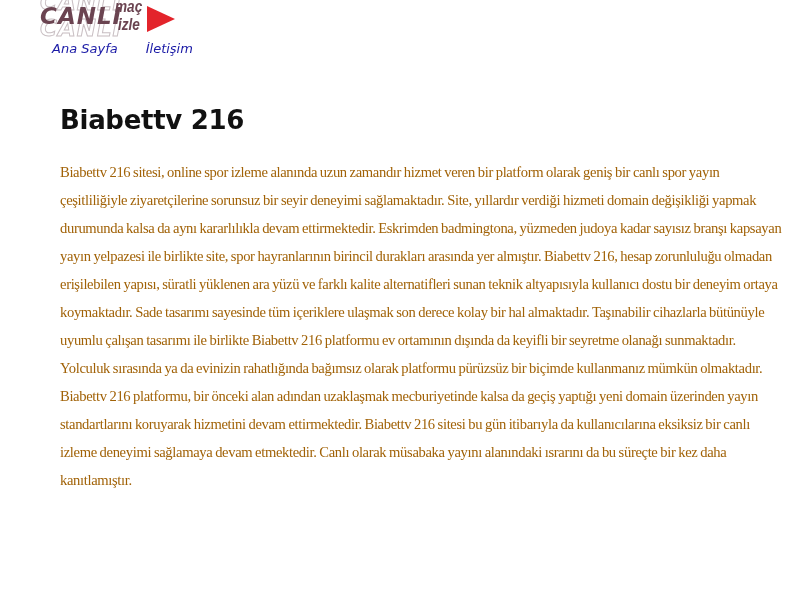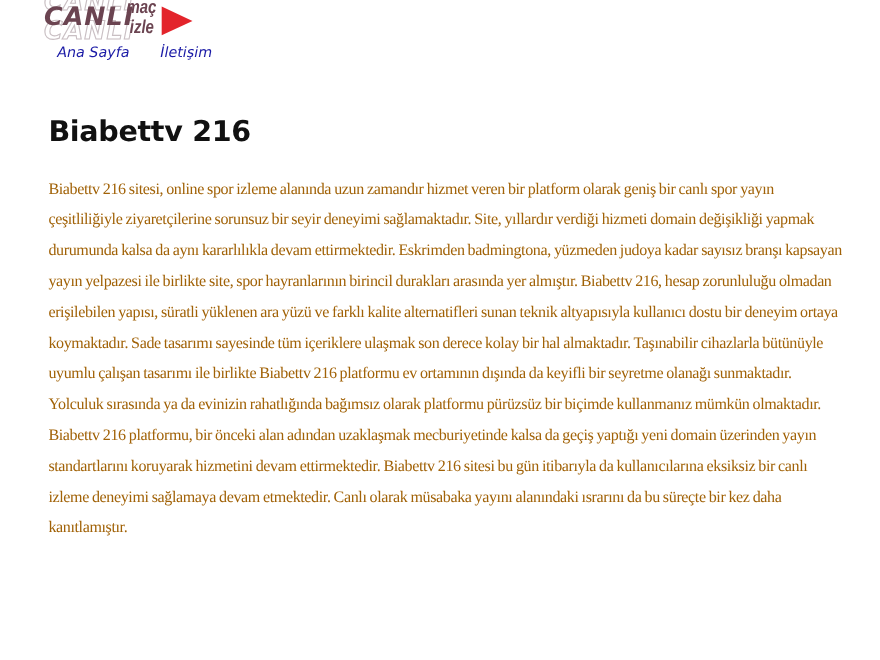--- a/index.html
+++ b/index.html
@@ -91,21 +91,21 @@
       display: flex;
       gap: 28px;
       font-family: "DejaVu Sans", sans-serif;
       font-size: 13px;
     }
     .nav a {
       color: #1a1aa6;
       text-decoration: none;
     }
     .main {
-      padding: 0 44px;
+      padding: 0 60px;
     }
     h1 {
       margin: 38px 0 0 0;
       font-family: "DejaVu Sans", sans-serif;
       font-weight: bold;
       font-size: 26px;
       color: #111111;
       line-height: 36px;
       letter-spacing: -0.3px;
     }

